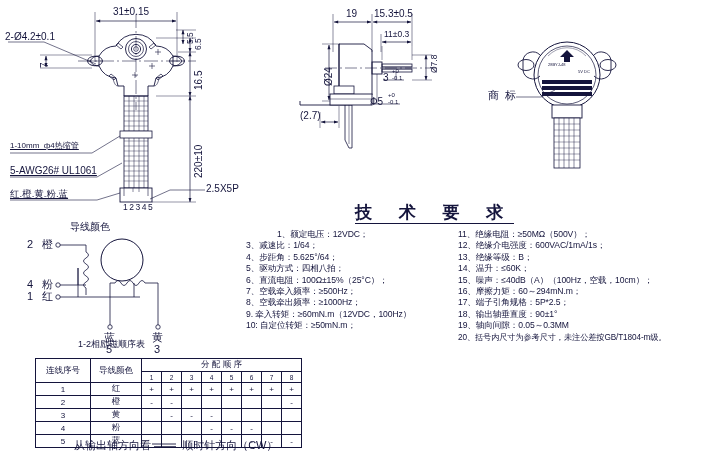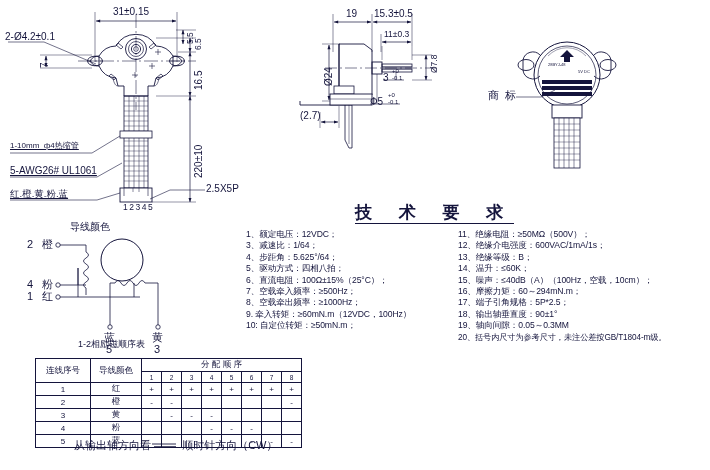--- a/index.html
+++ b/index.html
@@ -289,21 +289,21 @@
   <div class="txt dim7" style="left:388px;top:99px;font-size:6px;">-0.1</div>
   <div class="txt dim" style="left:300px;top:111px;">(2.7)</div>
 
   <div class="txt cn" style="left:488px;top:90px;font-size:11px;">商  标</div>
   <div class="txt" style="left:548px;top:63px;font-size:4px;color:#14143c;">28BYJ-48</div>
   <div class="txt" style="left:578px;top:70px;font-size:4px;color:#14143c;">5V DC</div>
 
   <div class="txt title-req" style="left:355px;top:204px;">技 术 要 求</div>
 
   <div style="position:absolute;left:246px;top:229px;width:215px;">
-    <div class="spec" style="height:11.4px;">1、额定电压：12VDC；</div>
+    <div class="spec" style="height:11.4px;margin-left:31px;">1、额定电压：12VDC；</div>
     <div class="spec" style="height:11.4px;">3、减速比：1/64；</div>
     <div class="spec" style="height:11.4px;">4、步距角：5.625°/64；</div>
     <div class="spec" style="height:11.4px;">5、驱动方式：四相八拍；</div>
     <div class="spec" style="height:11.4px;">6、直流电阻：100Ω±15%（25°C）；</div>
     <div class="spec" style="height:11.4px;">7、空载牵入频率：≥500Hz；</div>
     <div class="spec" style="height:11.4px;">8、空载牵出频率：≥1000Hz；</div>
     <div class="spec" style="height:11.4px;">9. 牵入转矩：≥60mN.m（12VDC，100Hz）</div>
     <div class="spec" style="height:11.4px;">10: 自定位转矩：≥50mN.m；</div>
   </div>
 

